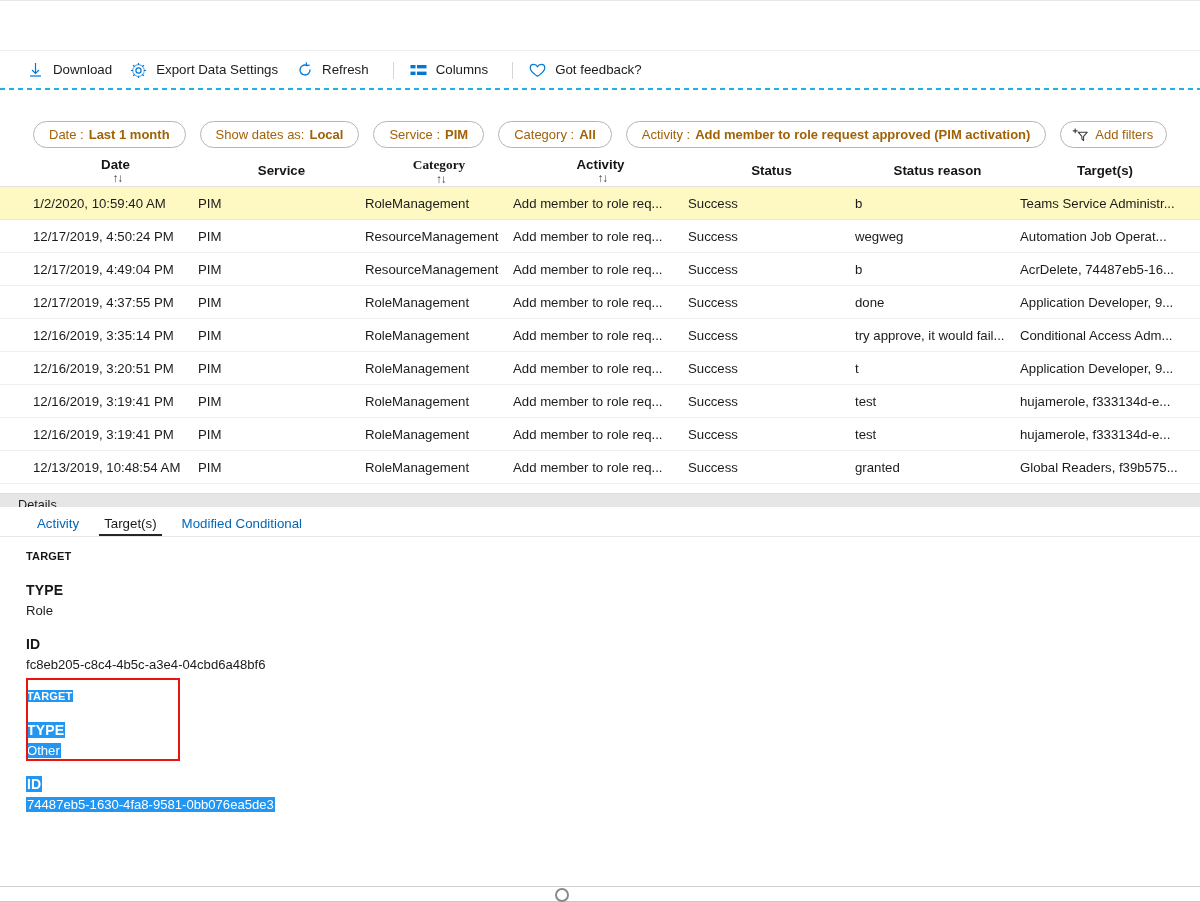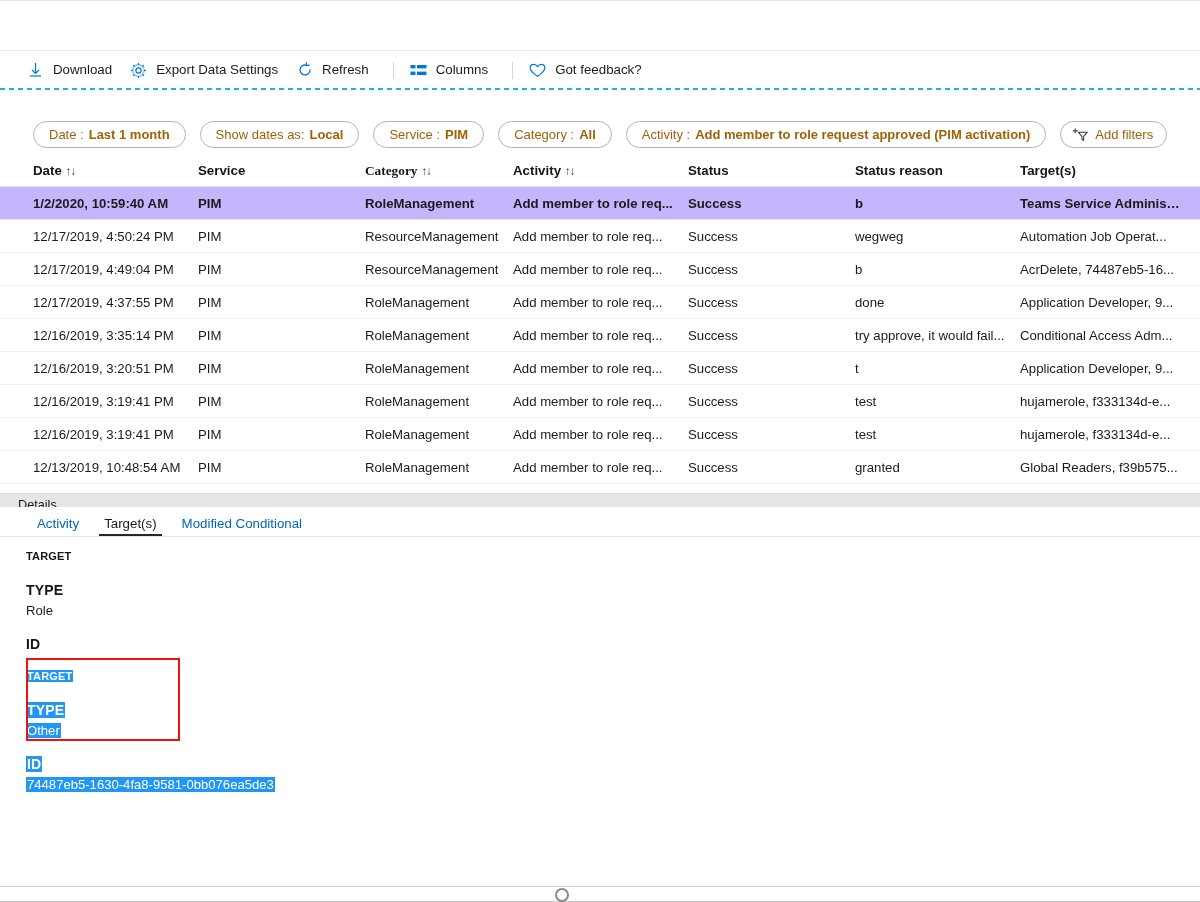--- a/index.html
+++ b/index.html
@@ -127,20 +127,21 @@
     padding-right: 0;
   }
   .grid-head .cell {
     font-size: 13.3px;
     font-weight: 700;
     color: #161616;
     display: flex;
     align-items: center;
     white-space: nowrap;
     overflow: hidden;
+    flex-direction: column;
   }
   .sort-ico {
     display: inline-block;
     font-size: 11.5px;
     font-weight: 400;
     color: #333;
     letter-spacing: -1px;
     margin-left: 4px;
     cursor: pointer;
   }
@@ -148,21 +149,21 @@
 
   .rows { }
   .row {
     display: flex;
     align-items: center;
     height: 33px;
     padding-left: 33px;
     border-bottom: 1px solid #efefef;
     cursor: pointer;
   }
-  .row.sel { background: #c4b5fd; border-bottom-color: #e6e6e6; font-weight: bold; }
+  .row.sel { background: #fef9c3; border-bottom-color: #e6e6e6; }
   .row .cell {
     font-size: 13.2px;
     color: #1b1b1b;
     white-space: nowrap;
     overflow: hidden;
     text-overflow: ellipsis;
     padding-right: 10px;
   }
 
   
@@ -524,20 +525,21 @@
 
   <div class="dbody" id="details-body">
       <div>
         <div class="sect-h">TARGET</div>
         <div class="fld">
           <div class="fld-l">TYPE</div>
           <div class="fld-v">Role</div>
         </div>
         <div class="fld">
           <div class="fld-l">ID</div>
+          <div class="fld-v">fc8eb205-c8c4-4b5c-a3e4-04cbd6a48bf6</div>
         </div>
       </div>
       <div class="blk2">
         <div class="redbox"></div>
         <div class="sect-h"><span class="hl">TARGET</span></div>
         <div class="fld">
           <div class="fld-l"><span class="hl">TYPE</span></div>
           <div class="fld-v"><span class="hl">Other</span></div>
         </div>
         <div class="fld">

